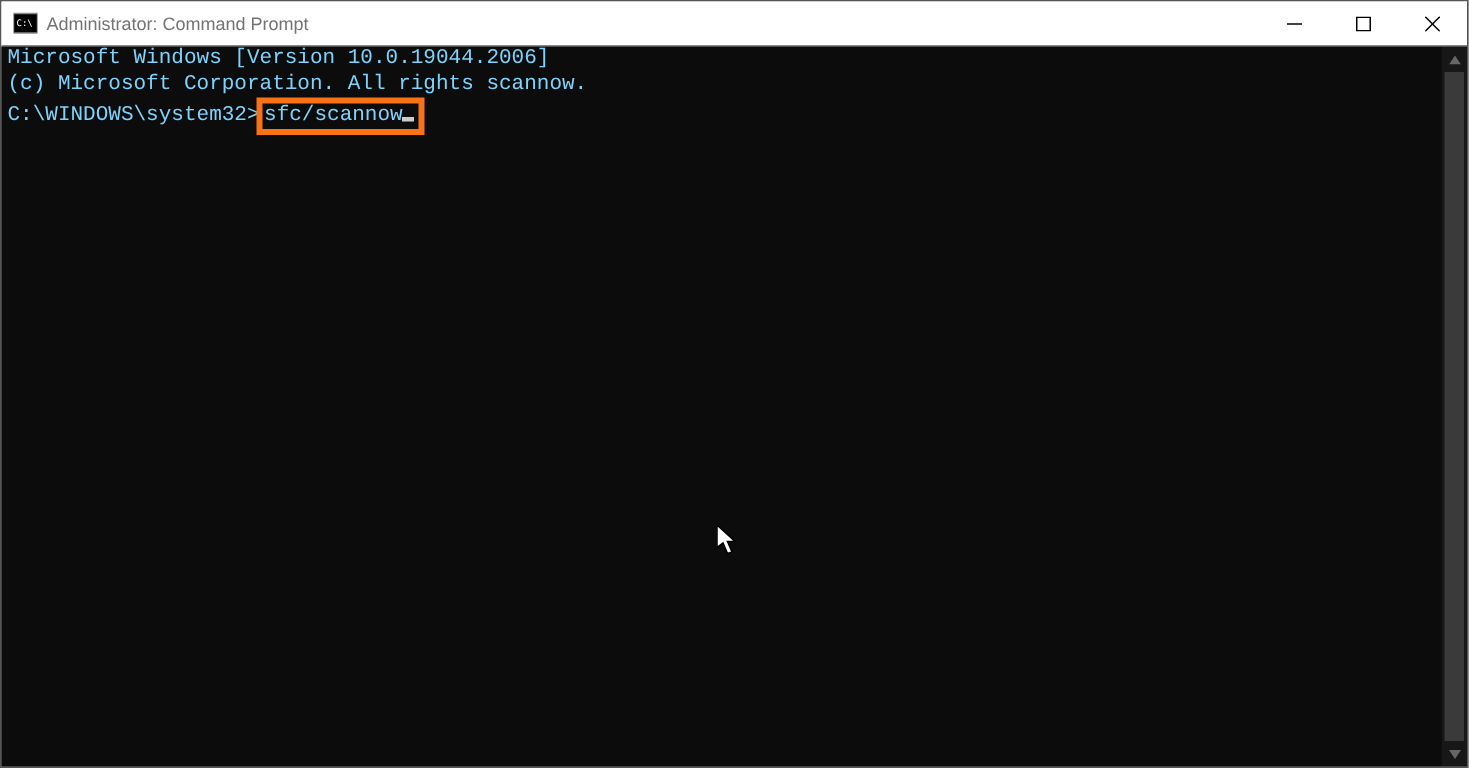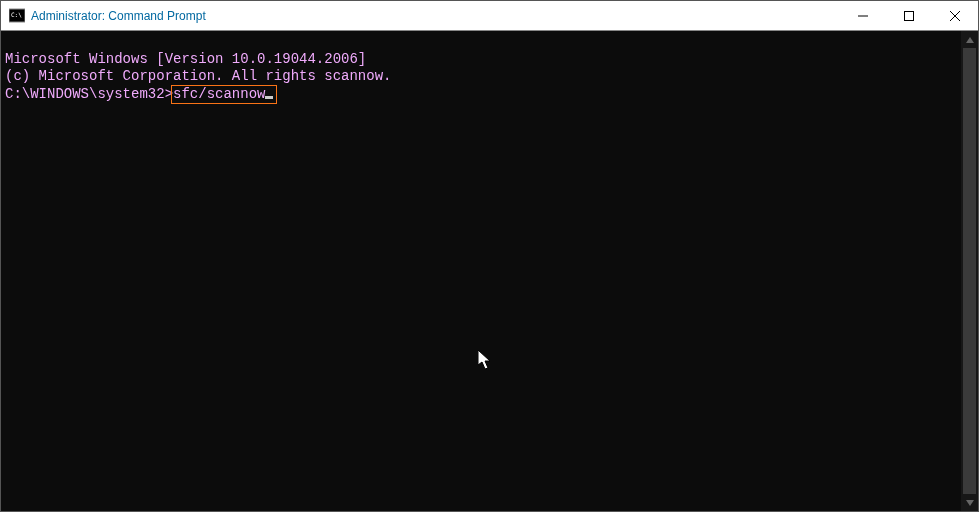--- a/index.html
+++ b/index.html
@@ -38,21 +38,21 @@
       display: flex;
       align-items: center;
       justify-content: center;
     }
     .titlebar-icon svg {
       width: 16px;
       height: 16px;
     }
     .titlebar-title {
       font-size: 12px;
-      color: #0369a1;
+      color: #737373;
       flex: 1;
     }
     .titlebar-controls {
       display: flex;
       height: 100%;
     }
     .titlebar-btn {
       width: 46px;
       height: 100%;
       display: flex;
@@ -71,25 +71,25 @@
     }
     .console-wrap {
       flex: 1;
       display: flex;
       background: #0c0c0c;
       overflow: hidden;
     }
     .console {
       flex: 1;
       background: #0c0c0c;
-      color: #f0abfc;
+      color: #7dd3fc;
       font-family: Consolas, "Courier New", monospace;
       font-size: 14px;
       line-height: 17px;
-      padding: 20px 4px;
+      padding: 0 4px;
       white-space: pre;
       overflow: hidden;
       position: relative;
     }
     .scrollbar {
       width: 17px;
       background: #171717;
       display: flex;
       flex-direction: column;
       align-items: center;
@@ -110,21 +110,21 @@
     }
     .scroll-thumb {
       position: absolute;
       top: 0;
       left: 2px;
       right: 2px;
       height: 100%;
       background: #3a3a3a;
     }
     .highlight-box {
-      border: 1px solid #f97316;
+      border: 4px solid #f97316;
       display: inline-block;
       padding: 1px 3px 1px 1px;
       margin-left: -2px;
       line-height: 15px;
     }
     .cursor-block {
       display: inline-block;
       width: 8px;
       height: 3px;
       background: #cccccc;

